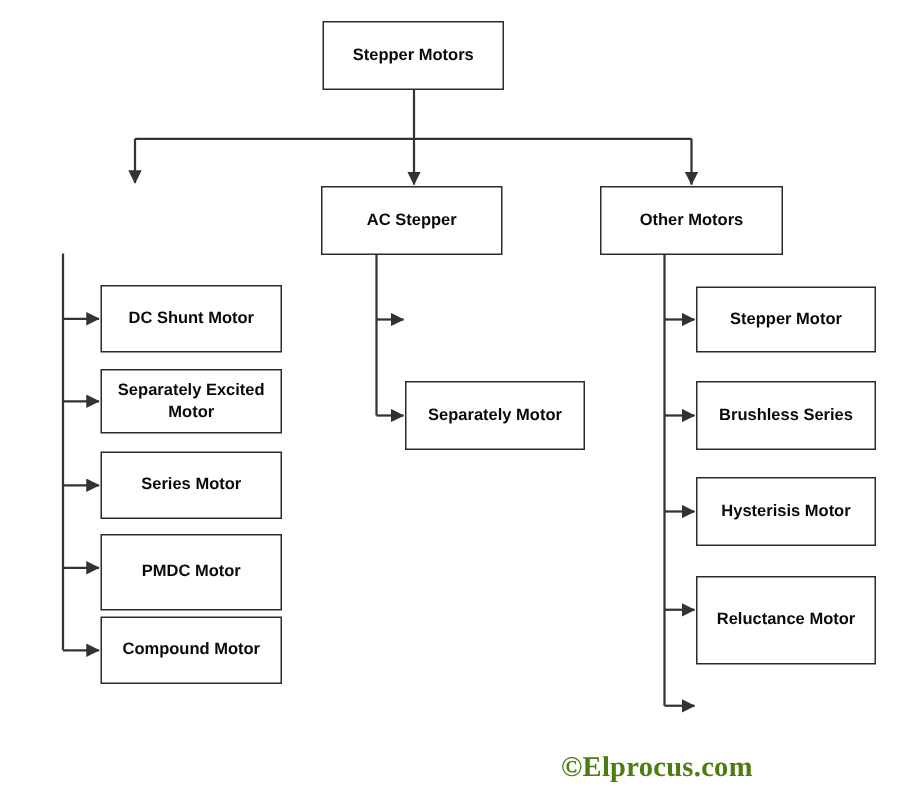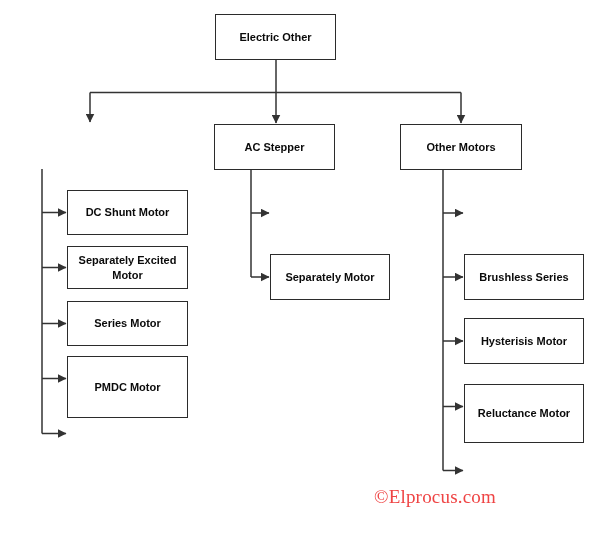--- a/index.html
+++ b/index.html
@@ -2,22 +2,22 @@
 <html><head>
 <meta charset="utf-8">
 <style>
   html,body{margin:0;padding:0;background:#ffffff;}
   .canvas{position:relative;width:608px;height:534px;background:#ffffff;overflow:hidden;
           font-family:"Liberation Sans",sans-serif;}
   .connectors{position:absolute;left:0;top:0;width:608px;height:534px;}
   .node{position:absolute;box-sizing:border-box;background:#ffffff;border:1.5px solid #2b2b2b;
         display:flex;align-items:center;justify-content:center;text-align:center;
         font-weight:bold;font-size:11px;line-height:1.35;color:#0a0a0a;padding:2px 6px;}
-  .watermark{position:absolute;left:374px;top:486px;font-family:"Liberation Serif",serif;
-             font-weight:normal;font-size:19px;color:#ef4444;letter-spacing:0.2px;}
+  .watermark{position:absolute;left:374px;top:501px;font-family:"Liberation Serif",serif;
+             font-weight:bold;font-size:19px;color:#4d7c0f;letter-spacing:0.2px;}
 </style>
 </head>
 <body>
 
 <div class="canvas">
 
   <svg class="connectors" viewBox="0 0 608 534" xmlns="http://www.w3.org/2000/svg">
     <defs>
       <marker id="arrow" markerUnits="userSpaceOnUse" markerWidth="9" markerHeight="9" refX="8.5" refY="4.5" orient="auto">
         <path d="M0,0 L9,4.5 L0,9 Z" fill="#333333"></path>
@@ -44,31 +44,33 @@
 
       <path d="M443,170 L443,470.5"></path>
       <path d="M443,213 L463,213" marker-end="url(#arrow)"></path>
       <path d="M443,277 L463,277" marker-end="url(#arrow)"></path>
       <path d="M443,341 L463,341" marker-end="url(#arrow)"></path>
       <path d="M443,406.5 L463,406.5" marker-end="url(#arrow)"></path>
       <path d="M443,470.5 L463,470.5" marker-end="url(#arrow)"></path>
     </g>
   </svg>
 
-  <div class="node" style="left:215px;top:14px;width:121px;height:46px">Electric Other</div>
+  <div class="node" style="left:215px;top:14px;width:121px;height:46px">Stepper Motors</div>
 
   <div class="node" style="left:214px;top:124px;width:121px;height:46px">AC Stepper</div>
   <div class="node" style="left:67px;top:190px;width:121px;height:45px">DC Shunt Motor</div>
 
   <div class="node" style="left:400px;top:124px;width:122px;height:46px">Other Motors</div>
   <div class="node" style="left:67px;top:246px;width:121px;height:43px">Separately Excited Motor</div>
   <div class="node" style="left:67px;top:301px;width:121px;height:45px">Series Motor</div>
-  <div class="node" style="left:67px;top:356px;width:121px;height:62px">PMDC Motor</div>
+  <div class="node" style="left:67px;top:356px;width:121px;height:51px">PMDC Motor</div>
+  <div class="node" style="left:67px;top:411px;width:121px;height:45px">Compound Motor</div>
 
   <div class="node" style="left:270px;top:254px;width:120px;height:46px">Separately Motor</div>
 
+  <div class="node" style="left:464px;top:191px;width:120px;height:44px">Stepper Motor</div>
   <div class="node" style="left:464px;top:254px;width:120px;height:46px">Brushless Series</div>
   <div class="node" style="left:464px;top:318px;width:120px;height:46px">Hysterisis Motor</div>
   <div class="node" style="left:464px;top:384px;width:120px;height:59px">Reluctance Motor</div>
 
   <div class="watermark">©Elprocus.com</div>
 
 </div>
 
 </body></html>

